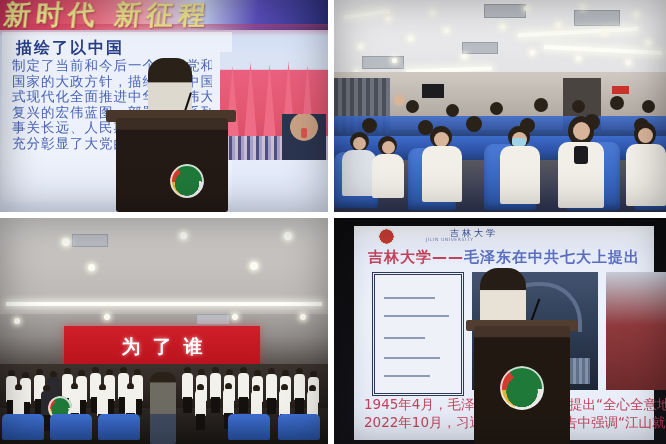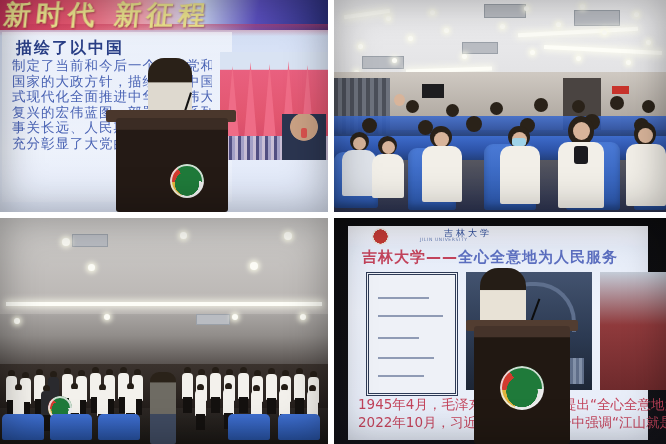--- a/index.html
+++ b/index.html
@@ -104,21 +104,21 @@
   .conductor{position:absolute;left:150px;top:154px;width:26px;height:72px;
     background:linear-gradient(180deg,#2a2219 0 14%,#6e6b63 15% 58%,#3f4a60 59% 100%);border-radius:9px 9px 2px 2px;}
   #bl-emblem{left:48px;top:178px;width:24px;height:24px;}
   .bl-frontseats{position:absolute;left:0;bottom:0;width:100%;height:34px;
     background:linear-gradient(180deg,#1a2b52 0%,#24407a 40%,#142murky 41%,#101826 100%);}
   .bl-fseat{position:absolute;bottom:4px;width:42px;height:26px;border-radius:5px 5px 2px 2px;
     background:linear-gradient(180deg,#3f6fd0,#27509e);}
 
   
   .br-bg{background:linear-gradient(180deg,#0d0d0f 0%,#14141a 100%);}
-  .br-slide{position:absolute;left:14px;top:8px;width:300px;height:214px;
+  .br-slide{position:absolute;left:20px;top:8px;width:300px;height:214px;
     background:linear-gradient(180deg,#e3eaf7 0%,#eef2fb 40%,#e6ecf8 100%);}
   .br-top{position:absolute;left:0;top:0;width:100%;height:20px;
     background:linear-gradient(180deg,#f4f6fc,#e7ecf8);display:flex;align-items:center;}
   .br-logo{position:absolute;left:24px;top:2px;width:17px;height:17px;border-radius:50%;
     background:radial-gradient(circle,#c23a34 0 58%,#e8e4de 60%);}
   .br-univ{position:absolute;left:96px;top:1px;font-size:9px;color:#2f4d99;letter-spacing:3px;
     font-family:"DejaVu Sans",sans-serif;filter:blur(.4px);}
   .br-univ-en{position:absolute;left:72px;top:11px;font-size:4.5px;color:#6a7fb5;letter-spacing:.6px;
     font-family:"DejaVu Sans",sans-serif;filter:blur(.3px);}
   .br-title{position:absolute;left:14px;top:22px;font-size:15px;font-weight:bold;color:#c3445c;
@@ -297,20 +297,23 @@
     <div class="dot" style="left:62px;top:20px;width:8px;height:8px;"></div>
     <div class="dot" style="left:88px;top:46px;width:7px;height:7px;"></div>
     <div class="dot" style="left:180px;top:14px;width:7px;height:7px;"></div>
     <div class="dot" style="left:250px;top:44px;width:8px;height:8px;"></div>
     <div class="dot" style="left:284px;top:14px;width:8px;height:8px;"></div>
     <div class="dot" style="left:104px;top:96px;width:6px;height:6px;"></div>
     <div class="dot" style="left:232px;top:96px;width:6px;height:6px;"></div>
     <div class="dot" style="left:300px;top:96px;width:6px;height:6px;"></div>
     <div class="dot" style="left:14px;top:100px;width:6px;height:6px;"></div>
 
+    <div class="bl-screen">
+      <div class="bl-screen-text">为了谁</div>
+    </div>
     <div class="bl-stage"></div>
 
     <div class="choir">
       <div class="ch" style="left:6px;top:10px;">
           <i></i>
           <b></b>
           <s></s>
         </div>
       <div class="ch" style="left:20px;top:12px;">
           <i></i>
@@ -475,21 +478,21 @@
   <div class="panel" id="p-br">
     <div class="layer br-bg"></div>
 
     <div class="br-slide">
       <div class="br-top"></div>
       <div class="br-logo"></div>
       <div class="br-univ">吉林大学</div>
       <div class="br-univ-en">JILIN UNIVERSITY</div>
 
       <div class="br-title">
-        <span>吉林大学——</span><span class="sub">全心全意地为人民服务</span>
+        <span>吉林大学——</span><span class="sub">毛泽东在中共七大上提出</span>
       </div>
 
       <div class="br-cert">
         <div class="ln" style="top:22px;width:60%;"></div>
         <div class="ln" style="top:40px;width:76%;"></div>
         <div class="ln" style="top:62px;width:48%;"></div>
         <div class="ln" style="top:82px;width:66%;"></div>
         <div class="ln" style="top:100px;width:54%;"></div>
       </div>
       <div class="br-photo2">

